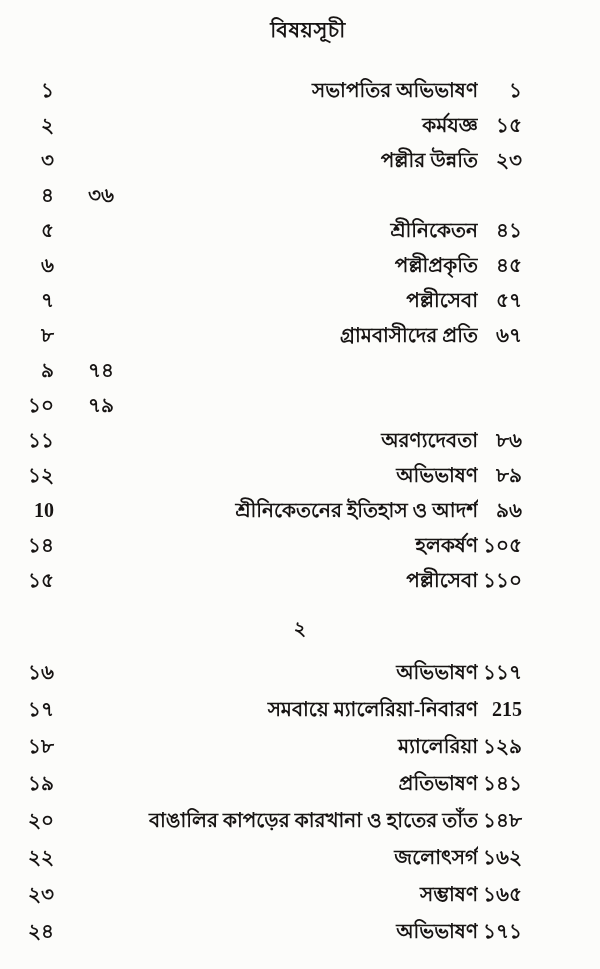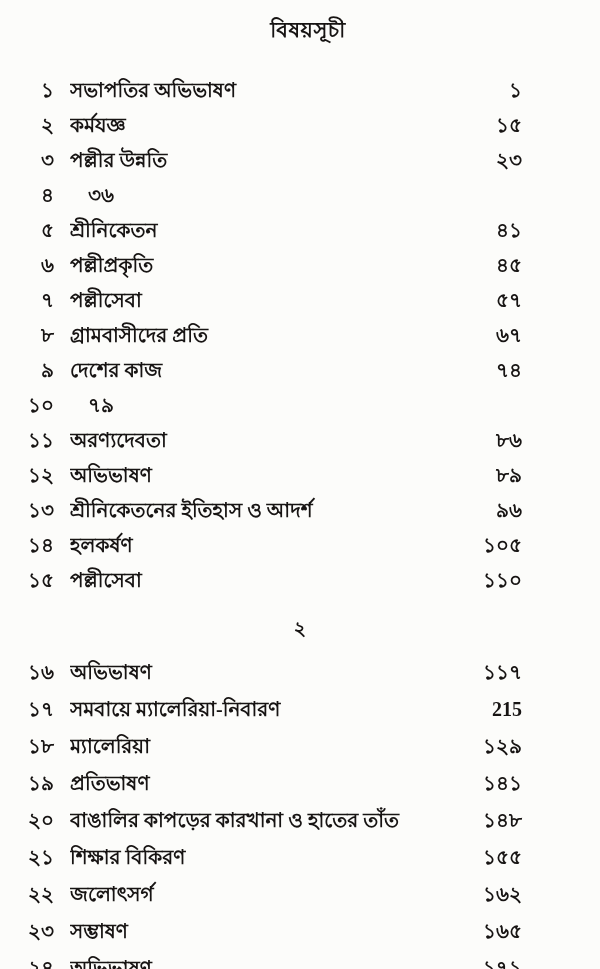--- a/index.html
+++ b/index.html
@@ -44,20 +44,21 @@
   .row .no {
     flex: none;
     width: 30px;
     text-align: right;
     margin-right: 16px;
   }
   .row .t {
     flex: 1 1 auto;
     white-space: nowrap;
     overflow: hidden;
+    text-align: right;
   }
   .row .pg {
     flex: none;
     min-width: 44px;
     text-align: right;
   }
   .section-label {
     text-align: center;
     font-size: 19px;
     font-weight: 700;
@@ -118,21 +119,20 @@
       </div>
 
       <div class="row">
         <span class="no">৮</span>
         <span class="t">গ্রামবাসীদের প্রতি</span>
         <span class="pg">৬৭</span>
       </div>
 
       <div class="row">
         <span class="no">৯</span>
-        <span class="t">দেশের কাজ</span>
         <span class="pg">৭৪</span>
       </div>
 
       <div class="row">
         <span class="no">১০</span>
         <span class="pg">৭৯</span>
       </div>
 
       <div class="row">
         <span class="no">১১</span>
@@ -140,21 +140,21 @@
         <span class="pg">৮৬</span>
       </div>
 
       <div class="row">
         <span class="no">১২</span>
         <span class="t">অভিভাষণ</span>
         <span class="pg">৮৯</span>
       </div>
 
       <div class="row">
-        <span class="no">১৩</span>
+        <span class="no">10</span>
         <span class="t">শ্রীনিকেতনের ইতিহাস ও আদর্শ</span>
         <span class="pg">৯৬</span>
       </div>
 
       <div class="row">
         <span class="no">১৪</span>
         <span class="t">হলকর্ষণ</span>
         <span class="pg">১০৫</span>
       </div>
 
@@ -192,25 +192,20 @@
         <span class="t">প্রতিভাষণ</span>
         <span class="pg">১৪১</span>
       </div>
 
       <div class="row">
         <span class="no">২০</span>
         <span class="t">বাঙালির কাপড়ের কারখানা ও হাতের তাঁত</span>
         <span class="pg">১৪৮</span>
       </div>
 
-      <div class="row">
-        <span class="no">২১</span>
-        <span class="t">শিক্ষার বিকিরণ</span>
-        <span class="pg">১৫৫</span>
-      </div>
 
       <div class="row">
         <span class="no">২২</span>
         <span class="t">জলোৎসর্গ</span>
         <span class="pg">১৬২</span>
       </div>
 
       <div class="row">
         <span class="no">২৩</span>
         <span class="t">সম্ভাষণ</span>

